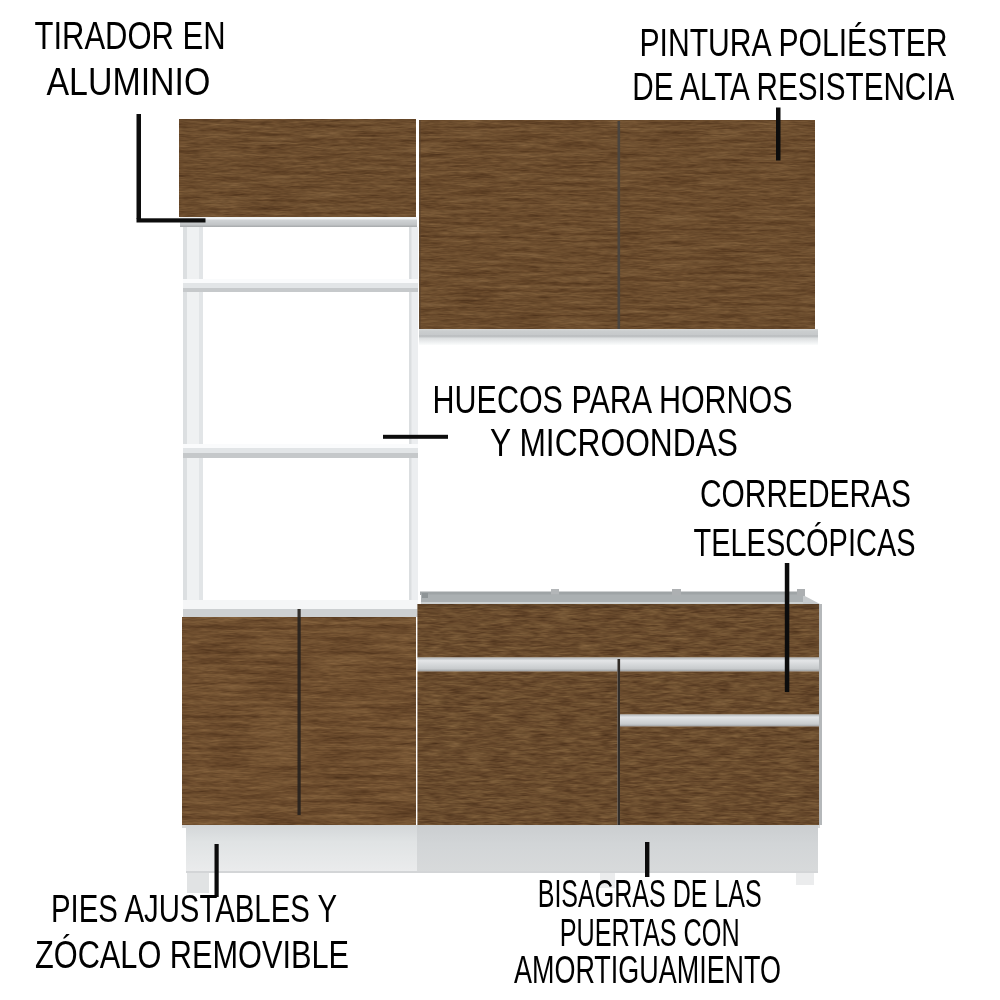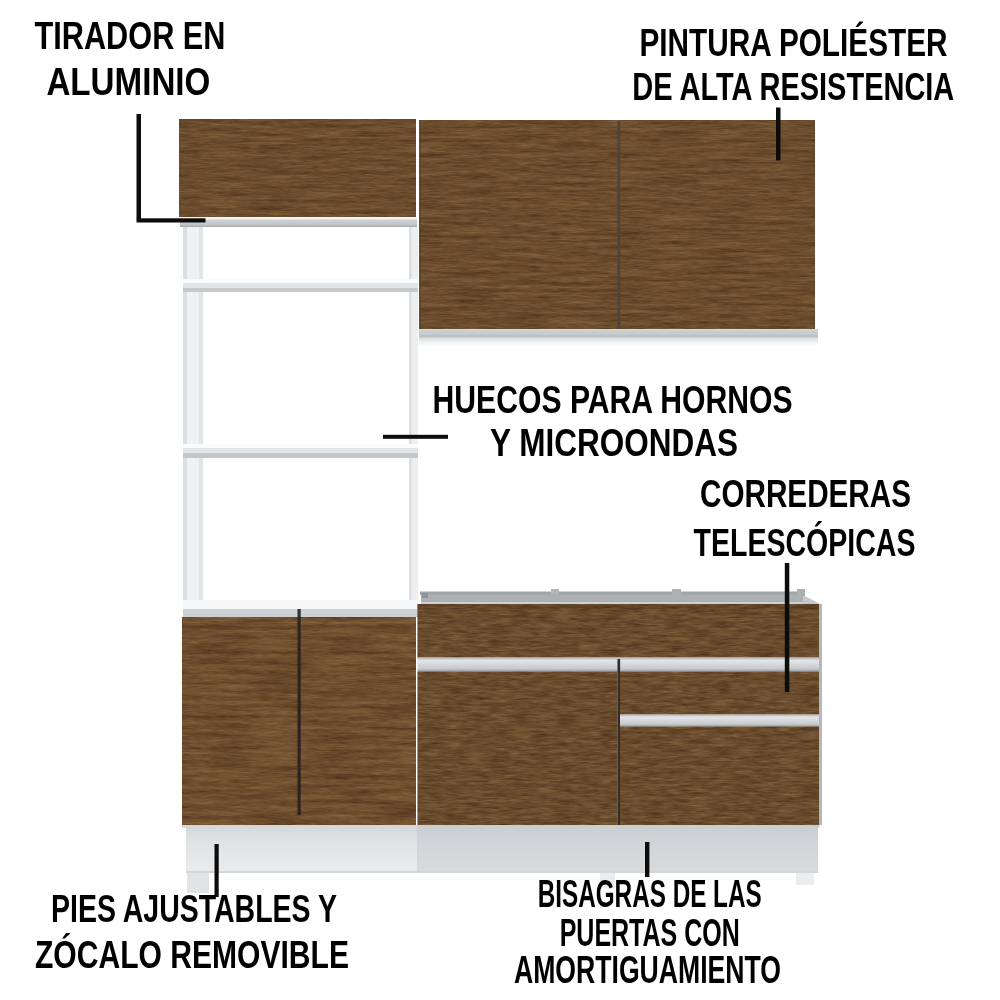--- a/index.html
+++ b/index.html
@@ -1,17 +1,17 @@
 <!DOCTYPE html>
 <html><head>
 <meta charset="utf-8">
 <style>
   html,body{margin:0;padding:0;background:#ffffff;}
   #canvas{position:relative;width:1000px;height:1000px;background:#ffffff;overflow:hidden;
-    font-family:"Liberation Sans", sans-serif;font-weight:bold;}
+    font-family:"Liberation Sans", sans-serif;}
   svg{position:absolute;left:0;top:0;}
 </style>
 </head>
 <body>
 <div id="canvas">
 <svg width="1000" height="1000" viewBox="0 0 1000 1000">
 <defs>
   <filter id="wg" color-interpolation-filters="sRGB" x="-2%" y="-2%" width="104%" height="104%">
     <feTurbulence type="fractalNoise" baseFrequency="0.02 0.28" numOctaves="4" seed="7" result="n"></feTurbulence>
     <feColorMatrix in="n" type="matrix" values="1 0 0 0 0  1 0 0 0 0  1 0 0 0 0  0 0 0 0 1" result="g"></feColorMatrix>

